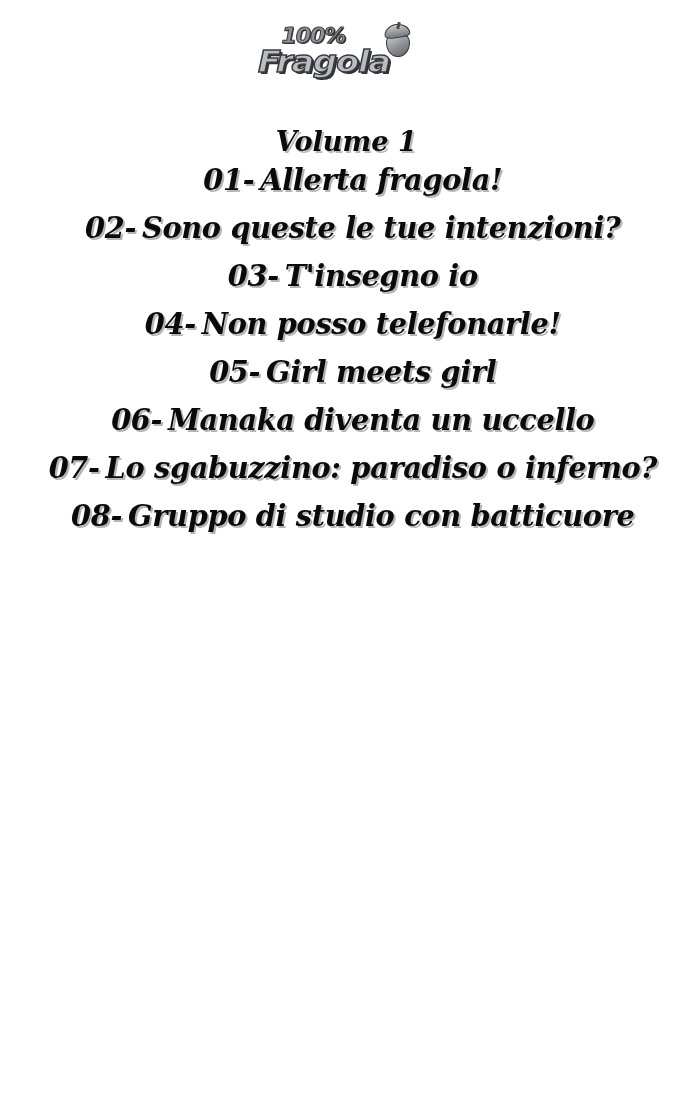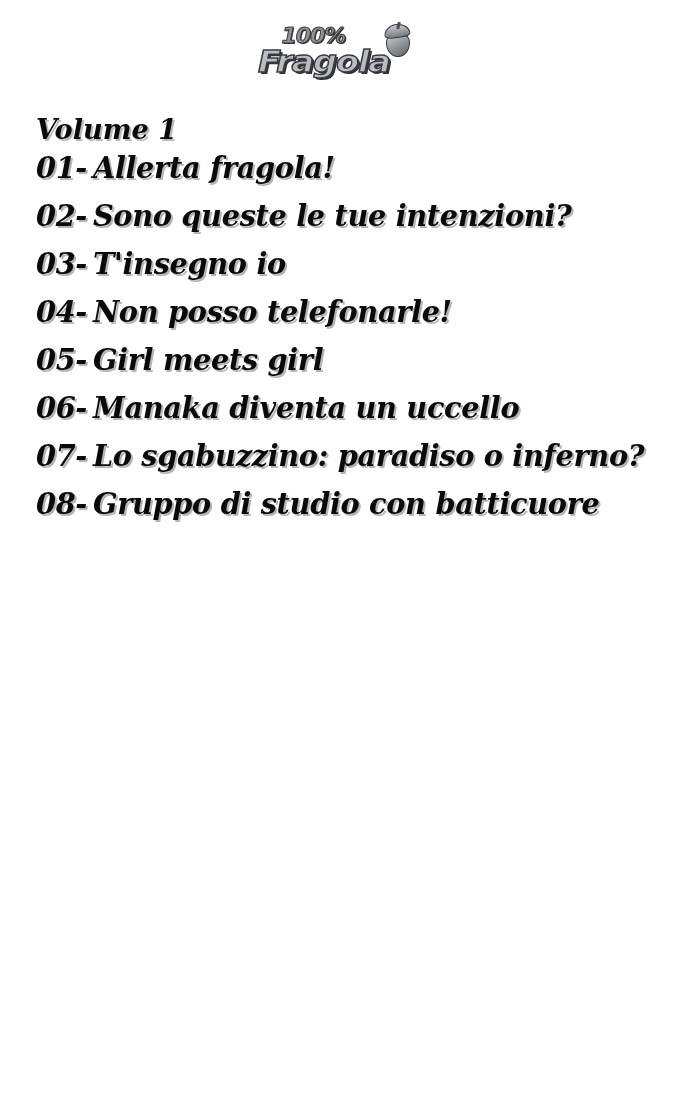--- a/index.html
+++ b/index.html
@@ -97,23 +97,24 @@
     top: -2px;
     left: 13px;
     width: 3px;
     height: 7px;
     background: #4a4d50;
     transform: rotate(14deg);
   }
   
   .index {
     position: absolute;
-    top: 116px;
+    top: 128px;
     left: 36px;
     width: 640px;
+    text-align: center;
   }
   .vol-title {
     font-family: "DejaVu Serif", "Liberation Serif", serif;
     font-weight: bold;
     font-style: italic;
     font-size: 28px;
     color: #0a0a0a;
     letter-spacing: 0px;
     text-shadow: 2px 2px 0 #b9b9b9;
     margin: 0 0 10px 0;

